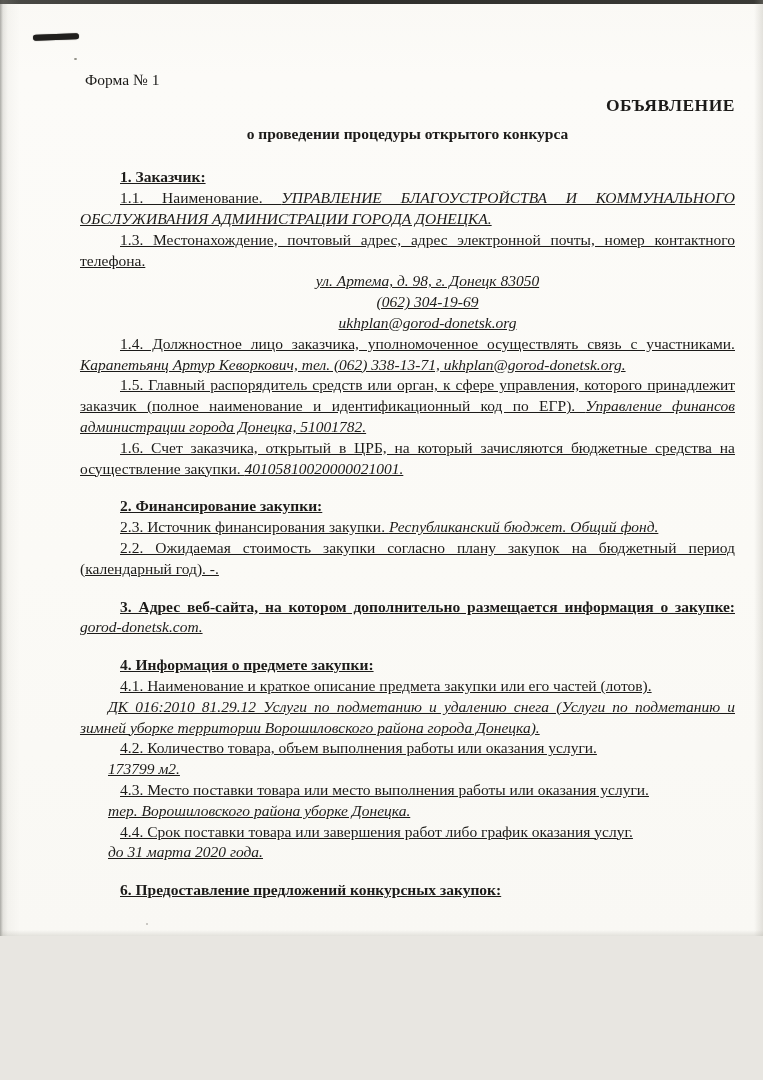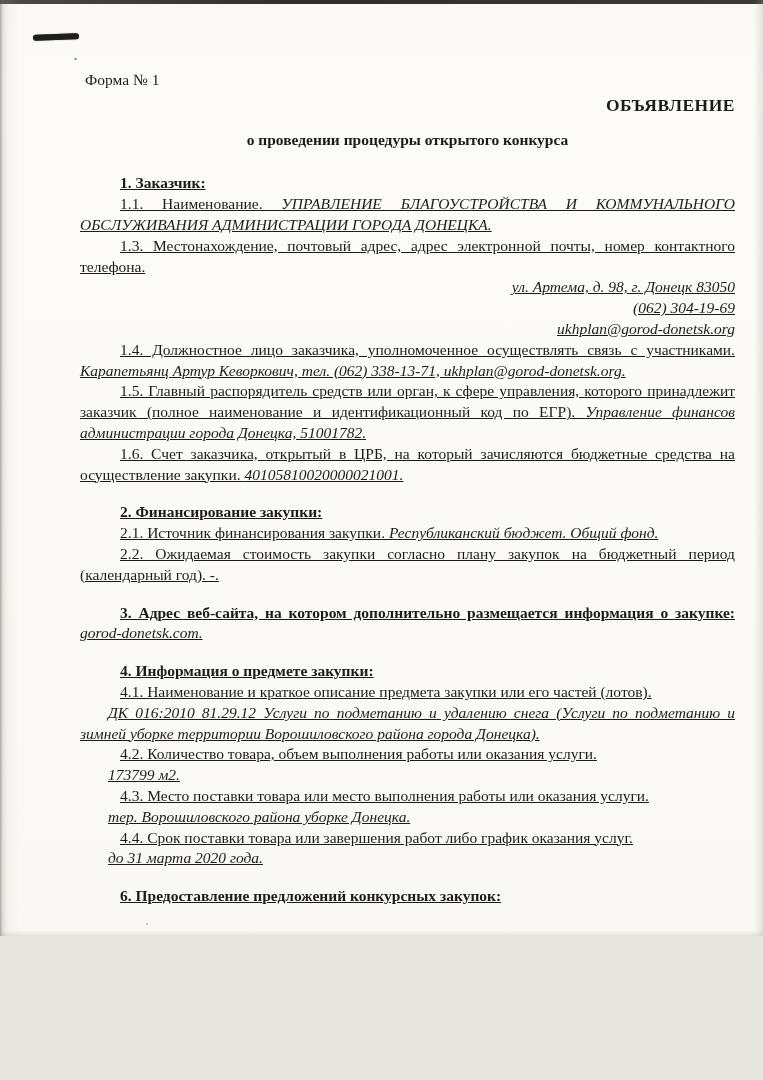--- a/index.html
+++ b/index.html
@@ -44,29 +44,29 @@
 
   .content {
     position: absolute; left: 80px; top: 70px; width: 655px;
     font-size: 15.5px; line-height: 20.8px;
   }
   .form-label { margin: 0 0 0 5px; text-align: left; }
   .title {
     margin: 4px 0 0 0; text-align: right;
     font-weight: bold; font-size: 17.5px; letter-spacing: .5px;
   }
-  .subtitle { margin: 14px; text-align: center; font-weight: bold; font-size: 15.5px; }
+  .subtitle { margin: 8px; text-align: center; font-weight: bold; font-size: 15.5px; }
 
   .sections { margin-top: 23px; }
   .section { margin-top: 17px; }
   .section:first-child { margin-top: 0; }
 
   .p { margin: 0; text-align: justify; text-indent: 40px; text-decoration: underline; }
   .p.heading { font-weight: bold; }
-  .p.address { text-align: right; font-style: italic; }
+  .p.address { text-align: center; font-style: italic; }
   .p.detail  { text-align: left; font-style: italic; text-indent: 28px; }
   .p.quote   { font-style: italic; text-indent: 28px; }
   .seg.bold   { font-weight: bold; }
   .seg.italic { font-style: italic; }
 </style>
 </head>
 <body>
 
 <div class="page">
   <div class="edge-top"></div>
@@ -88,21 +88,21 @@
           <p class="p body"><span class="seg normal">1.3. Местонахождение, почтовый адрес, адрес электронной почты, номер контактного телефона.</span></p>
           <p class="p address"><span class="seg italic">ул. Артема, д. 98, г. Донецк 83050</span></p>
           <p class="p address"><span class="seg italic">(062) 304-19-69</span></p>
           <p class="p address"><span class="seg italic">ukhplan@gorod-donetsk.org</span></p>
           <p class="p body"><span class="seg normal">1.4. Должностное лицо заказчика, уполномоченное осуществлять связь с участниками. </span><span class="seg italic">Карапетьянц Артур Кеворкович, тел. (062) 338-13-71, ukhplan@gorod-donetsk.org.</span></p>
           <p class="p body"><span class="seg normal">1.5. Главный распорядитель средств или орган, к сфере управления, которого принадлежит заказчик (полное наименование и идентификационный код по ЕГР). </span><span class="seg italic">Управление финансов администрации города Донецка, 51001782.</span></p>
           <p class="p body"><span class="seg normal">1.6. Счет заказчика, открытый в ЦРБ, на который зачисляются бюджетные средства на осуществление закупки. </span><span class="seg italic">40105810020000021001.</span></p>
         </div>
         <div class="section">
           <p class="p heading"><span class="seg bold">2. Финансирование закупки:</span></p>
-          <p class="p body"><span class="seg normal">2.1. Источник финансирования закупки. </span><span class="seg italic">Республиканский бюджет. Общий фонд.</span></p>
+          <p class="p body"><span class="seg normal">2.3. Источник финансирования закупки. </span><span class="seg italic">Республиканский бюджет. Общий фонд.</span></p>
           <p class="p body"><span class="seg normal">2.2. Ожидаемая стоимость закупки согласно плану закупок на бюджетный период (календарный год). -.</span></p>
         </div>
         <div class="section">
           <p class="p body"><span class="seg bold">3. Адрес веб-сайта, на котором дополнительно размещается информация о закупке: </span><span class="seg italic">gorod-donetsk.com.</span></p>
         </div>
         <div class="section">
           <p class="p heading"><span class="seg bold">4. Информация о предмете закупки:</span></p>
           <p class="p body"><span class="seg normal">4.1. Наименование и краткое описание предмета закупки или его частей (лотов).</span></p>
           <p class="p quote"><span class="seg italic">ДК 016:2010 81.29.12 Услуги по подметанию и удалению снега (Услуги по подметанию и зимней уборке территории Ворошиловского района города Донецка).</span></p>
           <p class="p body"><span class="seg normal">4.2. Количество товара, объем выполнения работы или оказания услуги.</span></p>

